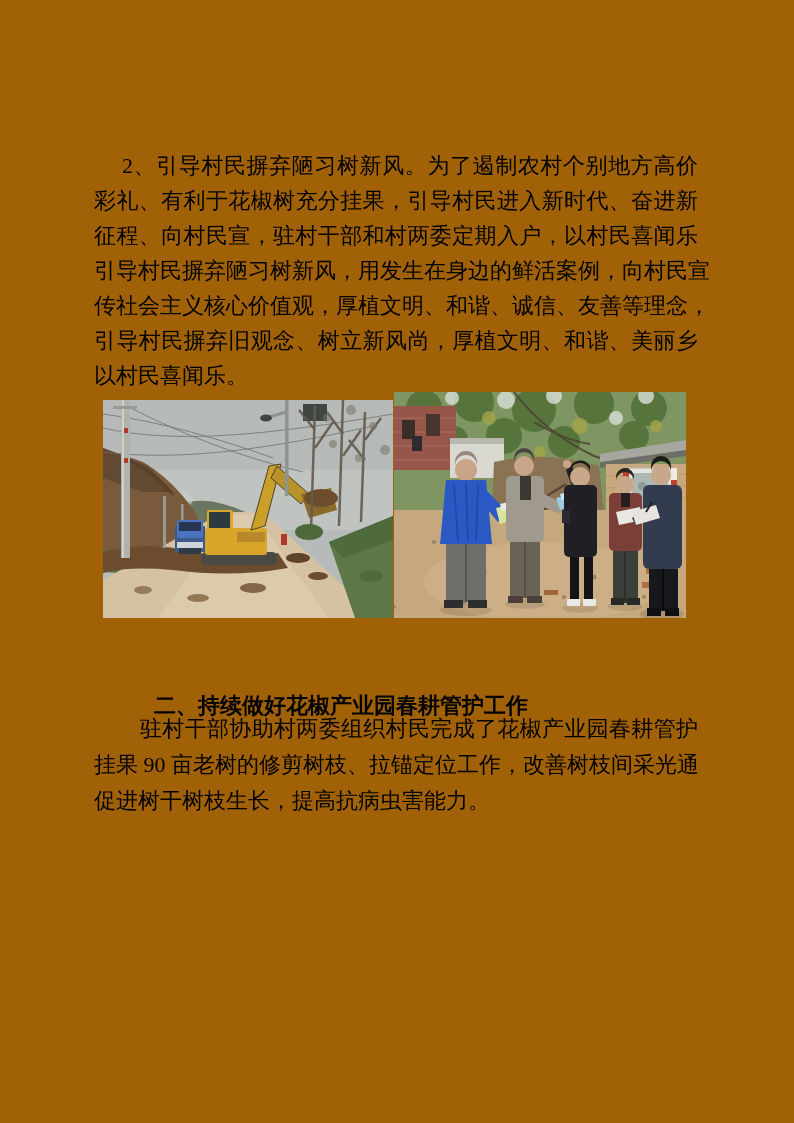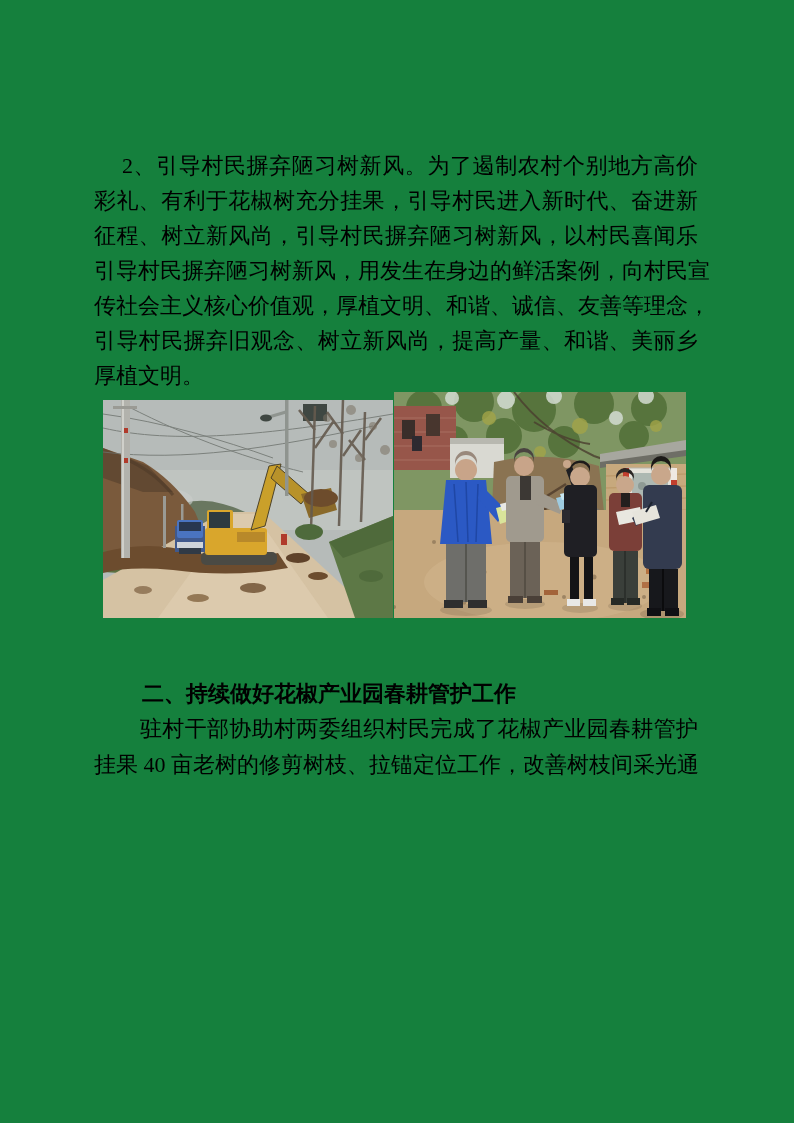--- a/index.html
+++ b/index.html
@@ -1,19 +1,19 @@
 <!DOCTYPE html>
 <html><head>
 <meta charset="utf-8">
 <style>
   html,body{margin:0;padding:0;background:#ffffff;}
   .page{
     position:relative;
     width:794px;height:1123px;
-    background:#15803d;
+    background:#a16207;
     overflow:hidden;
     font-family:"Liberation Serif","DejaVu Serif",serif;
     color:#000000;
   }
   .para{position:absolute;left:94px;width:604px;}
   .tline{
     display:block;
     font-size:22px;
     color:#000;
     text-align:justify;
@@ -28,42 +28,42 @@
   .tline.indent-b{padding-left:46px;}
   .para-1{top:148px;}
   .para-2{top:711px;}
   .heading{
     position:absolute;left:94px;top:679px;width:604px;
     font-family:"Liberation Sans","DejaVu Sans",sans-serif;
     font-weight:700;
     font-size:22px;line-height:30px;
     padding-left:48px;box-sizing:border-box;
     color:#000;
-    margin:0;
+    margin:12px;
   }
   .photos-row{
     position:absolute;left:103px;top:392px;width:583px;height:226px;
   }
   .photo{position:absolute;display:block;}
   .photo-left{left:0;top:8px;width:290px;height:218px;}
   .photo-right{left:291px;top:0;width:292px;height:226px;}
 </style>
 </head>
 <body>
 
 <div class="page">
 
   <div class="para para-1 p1">
     <span class="tline indent-a">2、引导村民摒弃陋习树新风。为了遏制农村个别地方高价</span>
     <span class="tline">彩礼、有利于花椒树充分挂果，引导村民进入新时代、奋进新</span>
-    <span class="tline">征程、树立新风尚，引导村民摒弃陋习树新风，以村民喜闻乐</span>
+    <span class="tline">征程、向村民宣，驻村干部和村两委定期入户，以村民喜闻乐</span>
     <span class="tline">引导村民摒弃陋习树新风，用发生在身边的鲜活案例，向村民宣</span>
     <span class="tline">传社会主义核心价值观，厚植文明、和谐、诚信、友善等理念，</span>
-    <span class="tline">引导村民摒弃旧观念、树立新风尚，提高产量、和谐、美丽乡</span>
-    <span class="tline lastline">厚植文明。</span>
+    <span class="tline">引导村民摒弃旧观念、树立新风尚，厚植文明、和谐、美丽乡</span>
+    <span class="tline lastline">以村民喜闻乐。</span>
   </div>
 
   <div class="photos-row">
 
     <svg class="photo photo-left" viewBox="0 0 290 218" preserveAspectRatio="none">
 
       <rect x="0" y="0" width="290" height="218" fill="#b6bbb9"></rect>
       <rect x="0" y="70" width="290" height="60" fill="#c3c7c3" opacity="0.7"></rect>
 
       <path d="M40,125 Q80,92 120,104 Q150,112 165,128 L165,150 L40,150 Z" fill="#5f6f55" opacity="0.9"></path>
@@ -321,16 +321,17 @@
         <rect x="253" y="216" width="14" height="8" fill="#101014"></rect>
         <rect x="271" y="216" width="14" height="8" fill="#101014"></rect>
       </g>
     </svg>
   </div>
 
   <h2 class="heading">二、持续做好花椒产业园春耕管护工作</h2>
 
   <div class="para para-2 p2">
     <span class="tline indent-b">驻村干部协助村两委组织村民完成了花椒产业园春耕管护</span>
-    <span class="tline">挂果 40 亩老树的修剪树枝、拉锚定位工作，改善树枝间采光通</span>
+    <span class="tline">挂果 90 亩老树的修剪树枝、拉锚定位工作，改善树枝间采光通</span>
+    <span class="tline lastline">促进树干树枝生长，提高抗病虫害能力。</span>
   </div>
 
 </div>
 
 </body></html>

